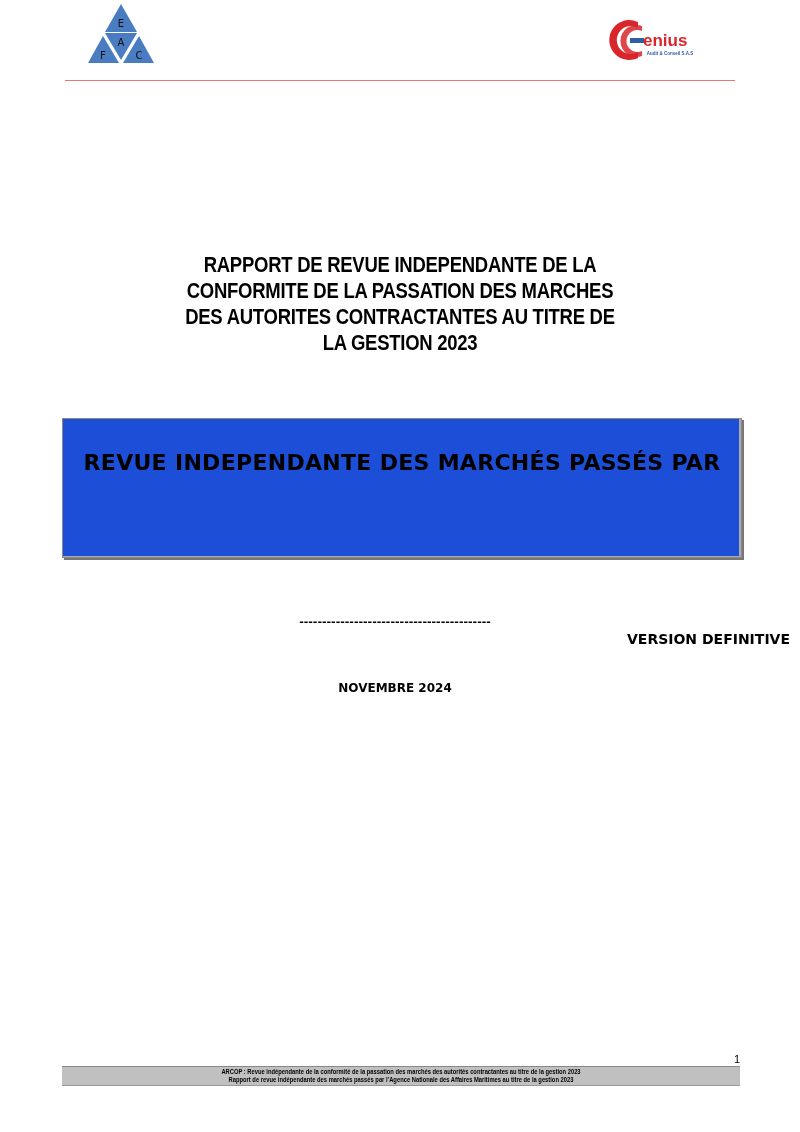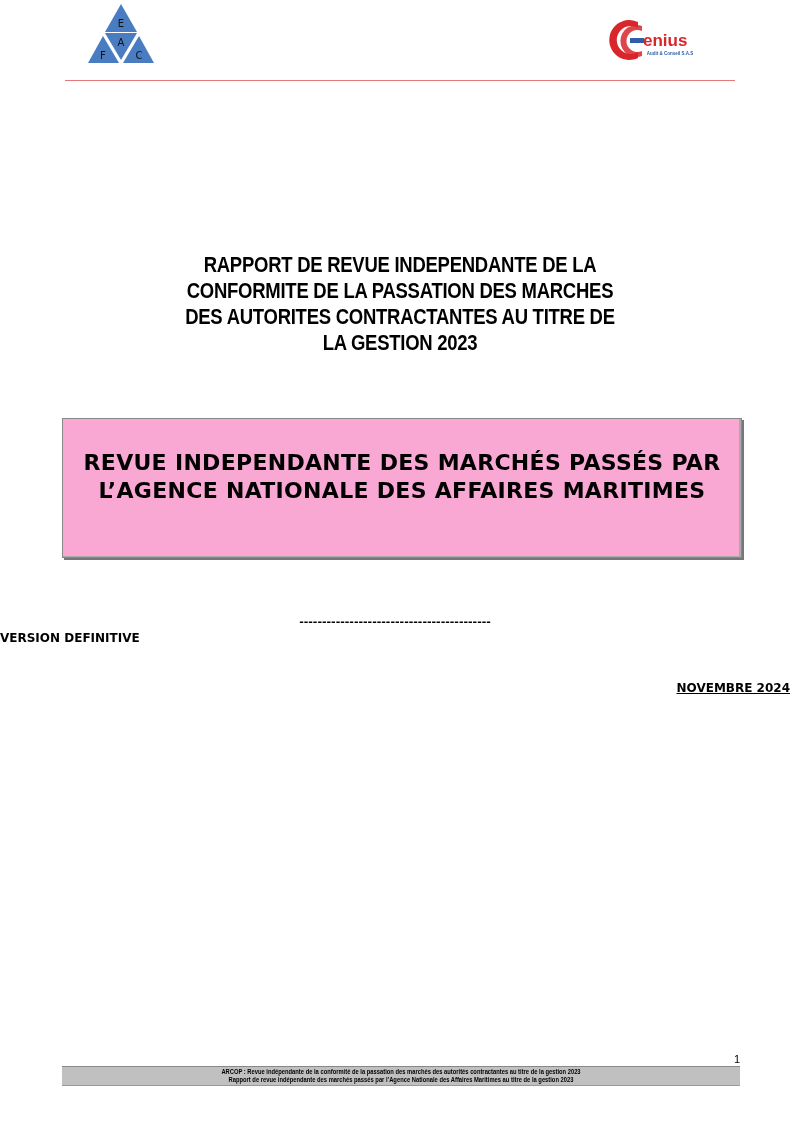--- a/index.html
+++ b/index.html
@@ -9,27 +9,27 @@
   #logo-eafc { left:88px; top:2px; width:66px; height:66px; }
   #logo-eafc svg { width:66px; height:66px; display:block; }
   
   #logo-genius { left:608px; top:14px; width:120px; height:50px; }
   #logo-genius svg { width:120px; height:50px; display:block; }
   #header-rule { left:65px; top:80px; width:670px; height:1px; background:#e87878; }
 
   #main-title { left:150px; top:252px; width:500px; text-align:center; font-family:"Liberation Sans", sans-serif; font-weight:bold; font-size:21.5px; line-height:26px; letter-spacing:-0.3px; transform:scaleX(0.86); transform-origin:center top; }
   #main-title div { white-space:nowrap; }
 
-  #subtitle-box { left:62px; top:418px; width:680px; height:140px; background:#f9a8d4; border:1px solid #888; box-shadow: -2px -1px 0 #aaa inset, 2px 2px 0 #777; box-sizing:border-box; }
+  #subtitle-box { left:62px; top:418px; width:680px; height:140px; background:#1d4ed8; border:1px solid #888; box-shadow: -2px -1px 0 #aaa inset, 2px 2px 0 #777; box-sizing:border-box; }
   #subtitle-box .inner { position:absolute; left:0; top:30px; width:100%; text-align:center; font-family:"DejaVu Sans", sans-serif; font-weight:bold; font-size:22px; line-height:28px; letter-spacing:0.3px; }
   #subtitle-box .inner div { white-space:nowrap; }
 
   #dashes { left:0; top:615px; width:790px; text-align:center; font-weight:bold; font-size:11px; letter-spacing:0px; }
-  #version { left:0; top:631px; width:790px; text-align:left; font-weight:bold; font-size:12px; }
-  #date { left:0; top:681px; width:790px; text-align:right; font-weight:bold; font-size:12px;text-decoration:underline; }
+  #version { left:0; top:631px; width:790px; text-align:right; font-weight:bold; font-size:14px; }
+  #date { left:0; top:681px; width:790px; text-align:center; font-weight:bold; font-size:12px; }
 
   #page-number { left:728px; top:1053px; width:12px; text-align:right; font-family:"Liberation Sans", sans-serif; font-size:11px; }
   #footer-band { left:62px; top:1066px; width:678px; height:20px; background:#c0c0c0; border-top:1px solid #888; border-bottom:1px solid #999; box-sizing:border-box; }
   #footer-band .fl { position:absolute; left:0; width:100%; text-align:center; font-family:"Liberation Sans", sans-serif; font-weight:bold; font-size:6.3px; line-height:8px; white-space:nowrap; transform:scaleX(0.92); }
   #footer-band .l1 { top:1px; }
   #footer-band .l2 { top:9px; }
 </style>
 </head>
 <body>
 
@@ -61,21 +61,20 @@
 <div id="main-title" class="abs">
   <div>RAPPORT DE REVUE INDEPENDANTE DE LA</div>
   <div>CONFORMITE DE LA PASSATION DES MARCHES</div>
   <div>DES AUTORITES CONTRACTANTES AU TITRE DE</div>
   <div>LA GESTION 2023</div>
 </div>
 
 <div id="subtitle-box" class="abs">
   <div class="inner">
     <div>REVUE INDEPENDANTE DES MARCHÉS PASSÉS PAR</div>
-    <div>L’AGENCE NATIONALE DES AFFAIRES MARITIMES</div>
   </div>
 </div>
 
 <div id="dashes" class="abs">------------------------------------------</div>
 <div id="version" class="abs">VERSION DEFINITIVE</div>
 <div id="date" class="abs">NOVEMBRE 2024</div>
 
 <div id="page-number" class="abs">1</div>
 <div id="footer-band" class="abs">
   <div class="fl l1">ARCOP : Revue indépendante de la conformité de la passation des marchés des autorités contractantes au titre de la gestion 2023</div>

